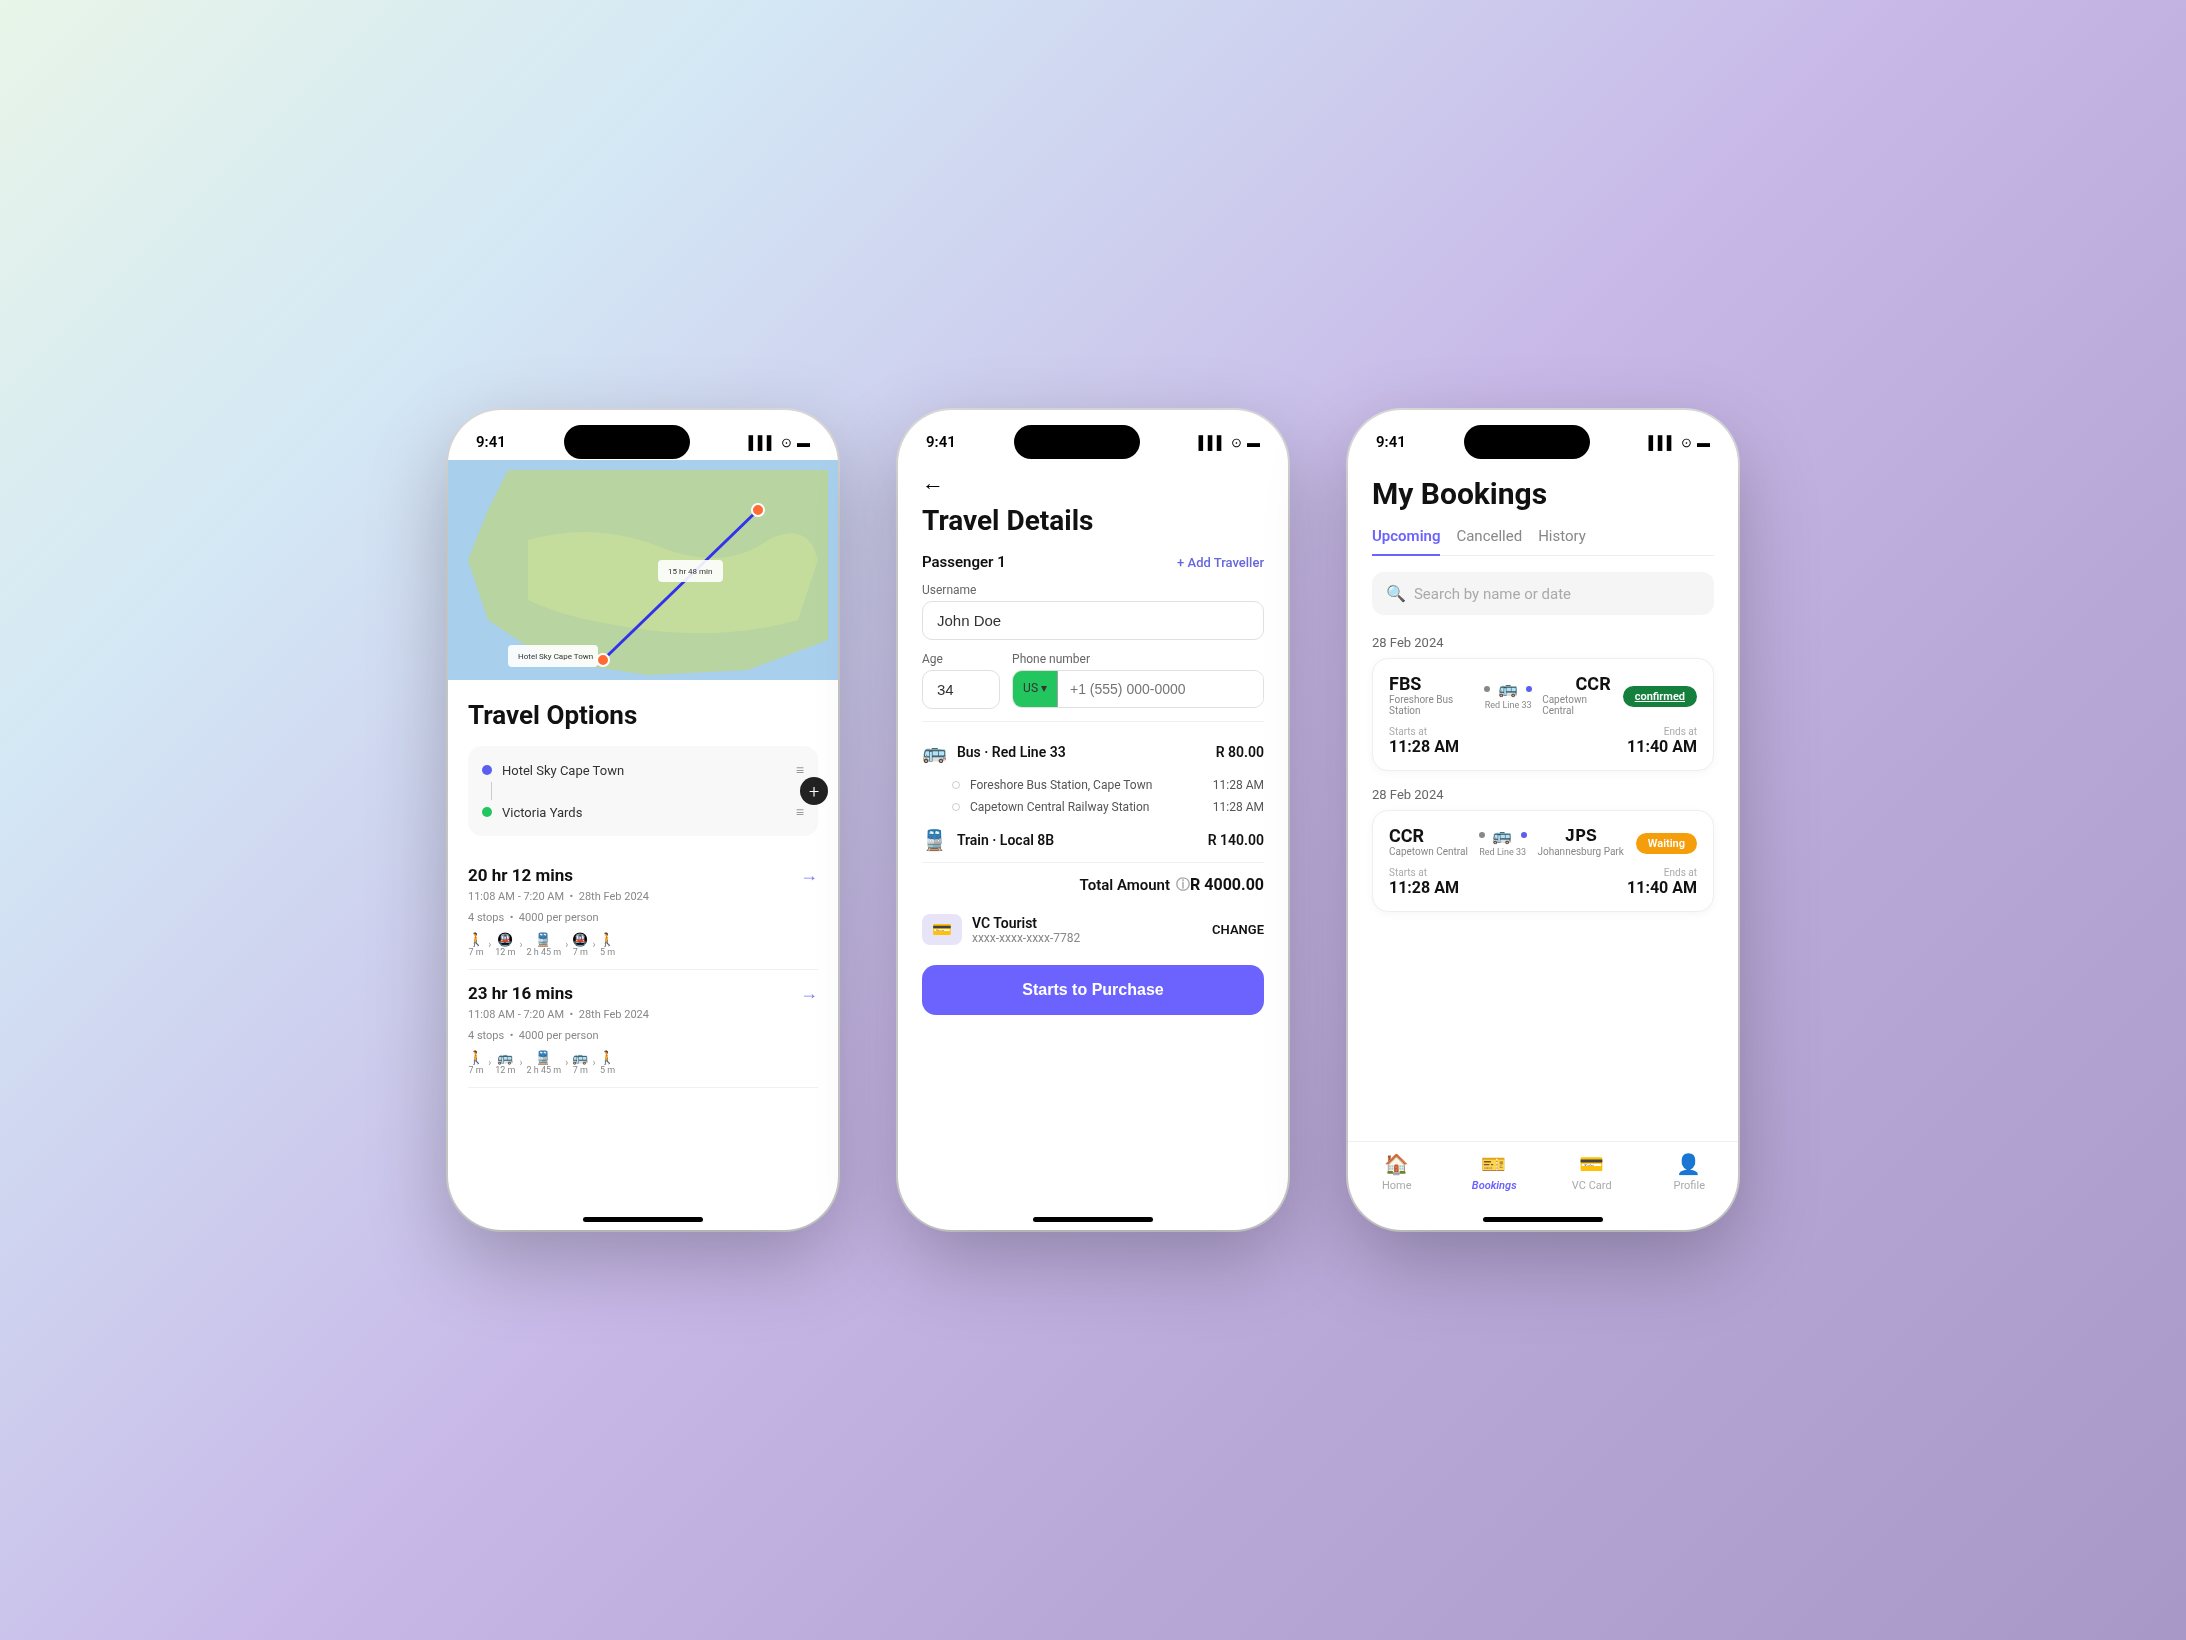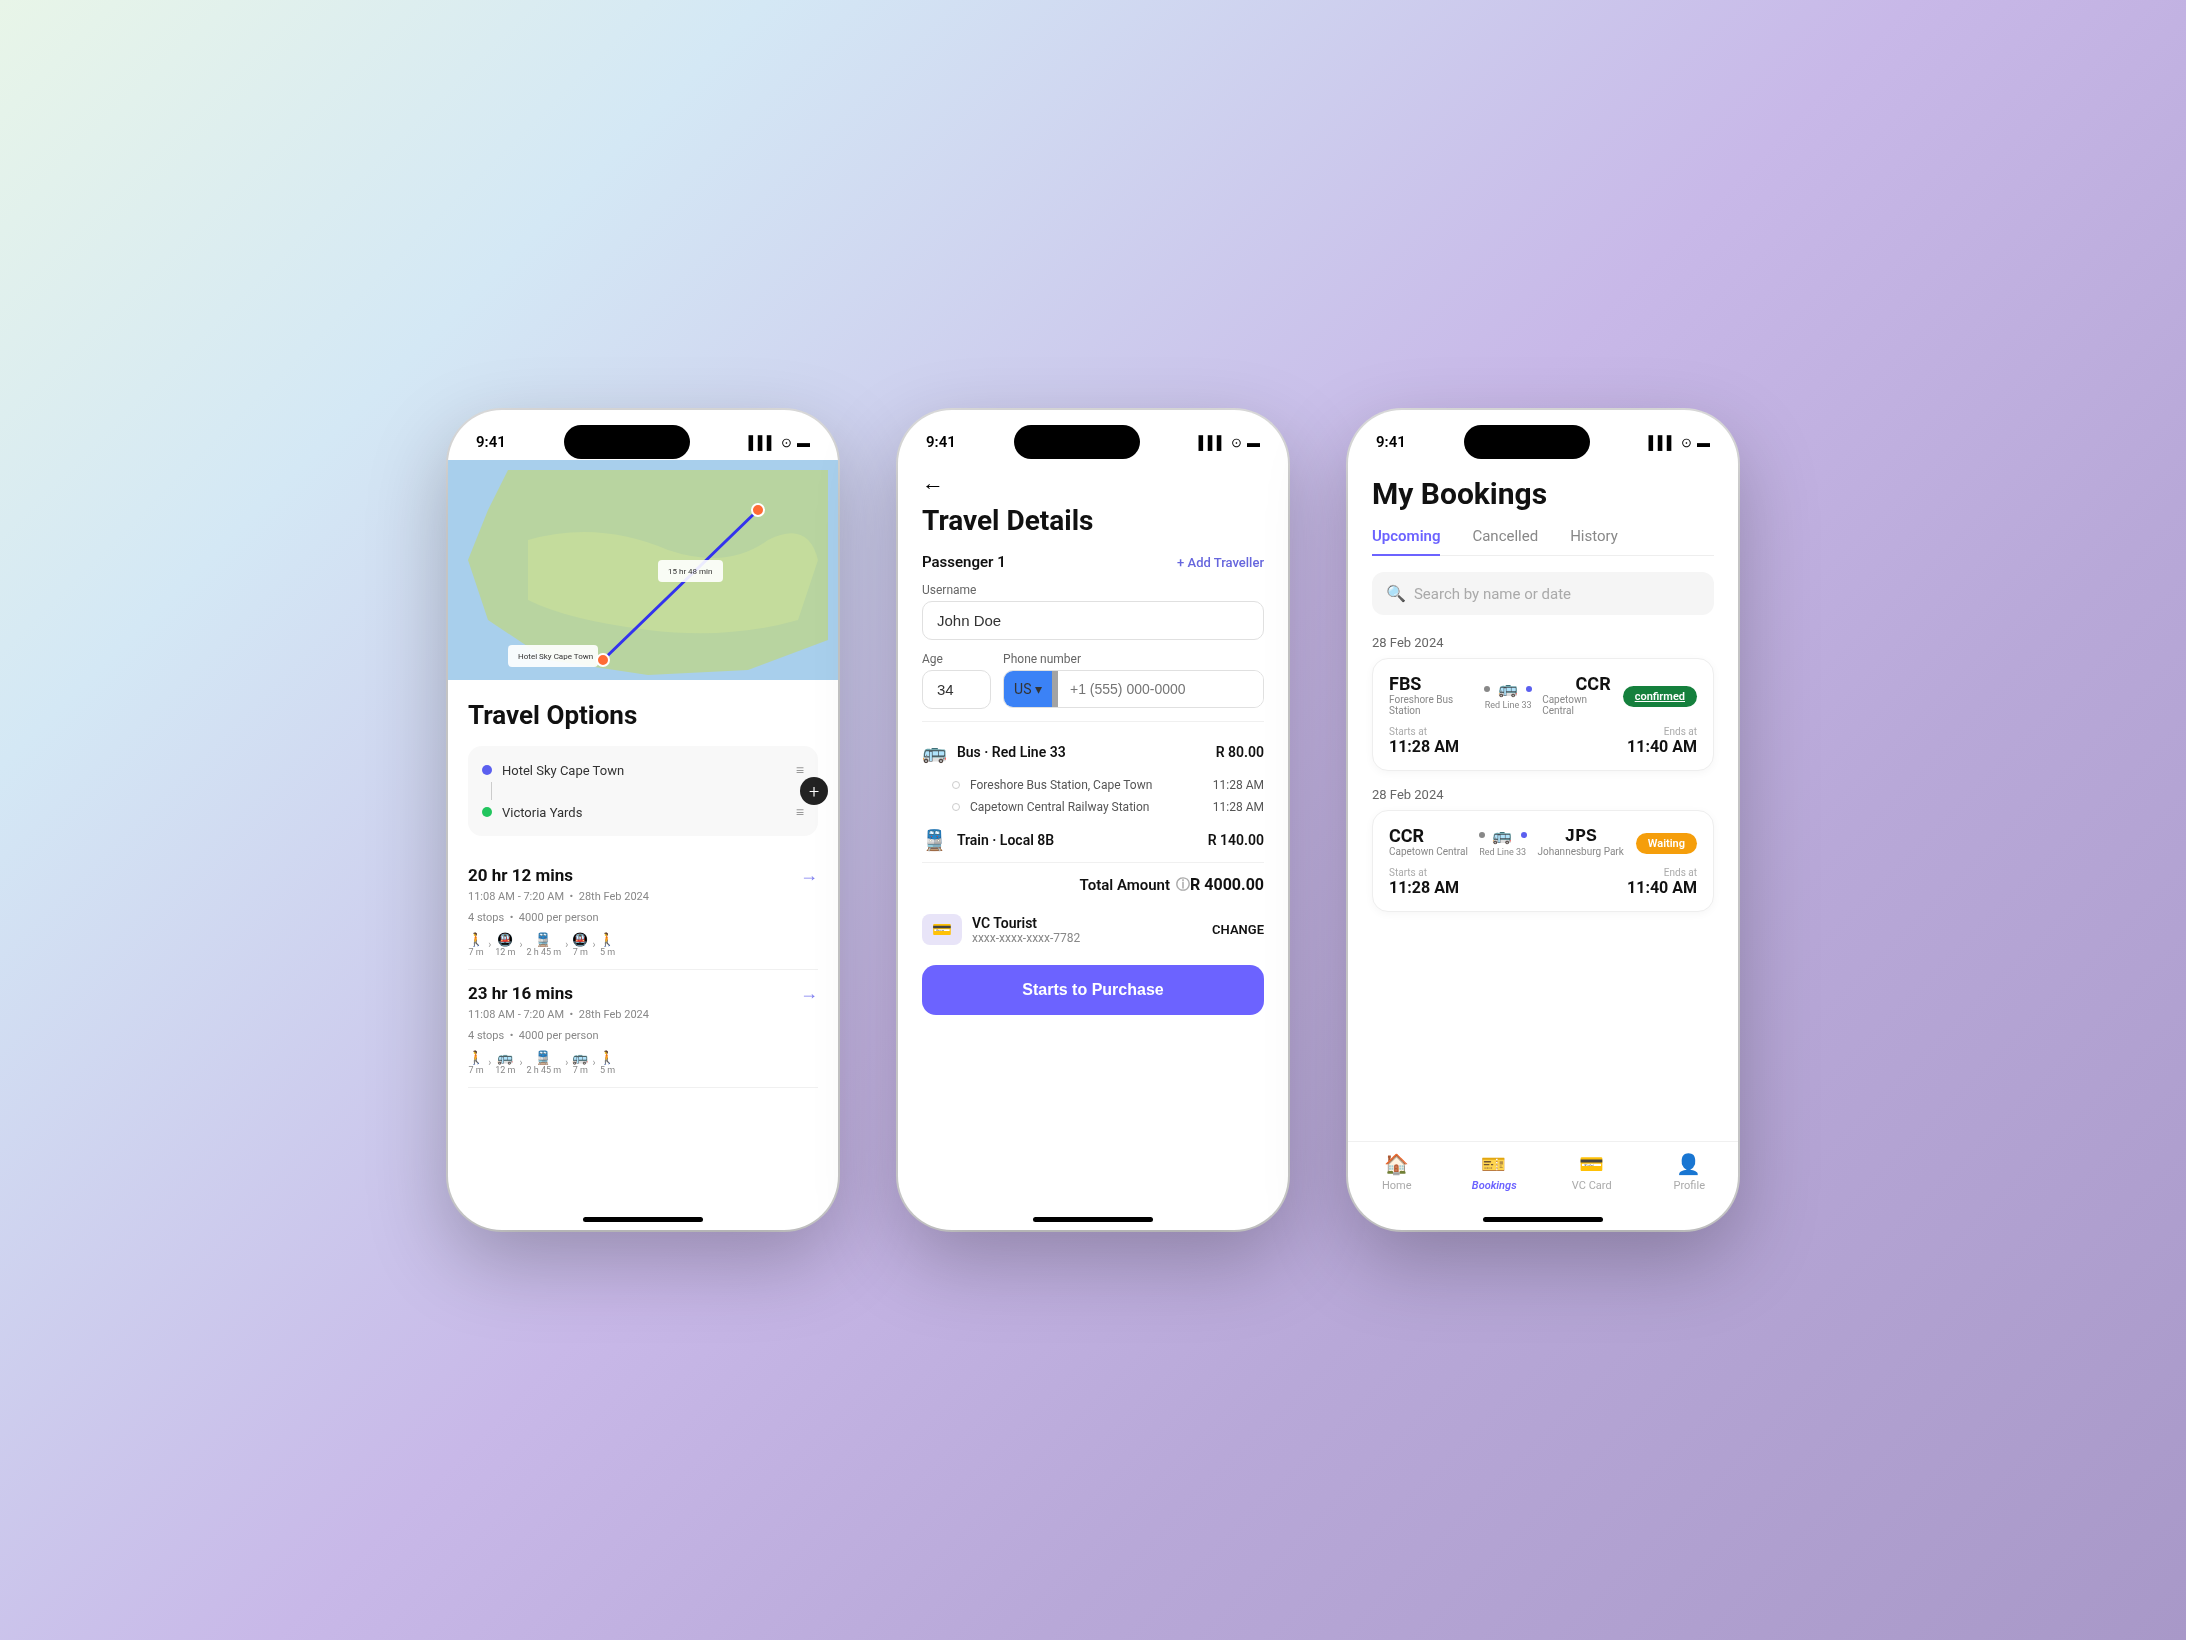--- a/index.html
+++ b/index.html
@@ -319,24 +319,24 @@
 
     .phone-input-row {
       display: flex;
       border: 1.5px solid #e0e0e0;
       border-radius: 10px;
       overflow: hidden;
     }
 
     .phone-country {
       padding: 10px 10px;
-      font-size: 14px;
+      font-size: 12px;
       color: #333;
-      border-right: 6px solid #a3a3a3;
-      background: #3b82f6;
+      border-right: 1px solid #a3a3a3;
+      background: #22c55e;
       white-space: nowrap;
     }
 
     .phone-number {
       flex: 1;
       padding: 10px 12px;
       font-size: 14px;
       color: #aaa;
       background: #fff;
       border: none;
@@ -496,21 +496,21 @@
 
     .bookings-title {
       font-size: 30px;
       font-weight: 700;
       color: #111;
       margin-bottom: 16px;
     }
 
     .tabs-row {
       display: flex;
-      gap: 32px;
+      gap: 16px;
       margin-bottom: 16px;
       border-bottom: 1px solid #eee;
       align-items: center;
     }
 
     .tab-item {
       font-size: 15px;
       padding-bottom: 10px;
       color: #888;
       cursor: pointer;

